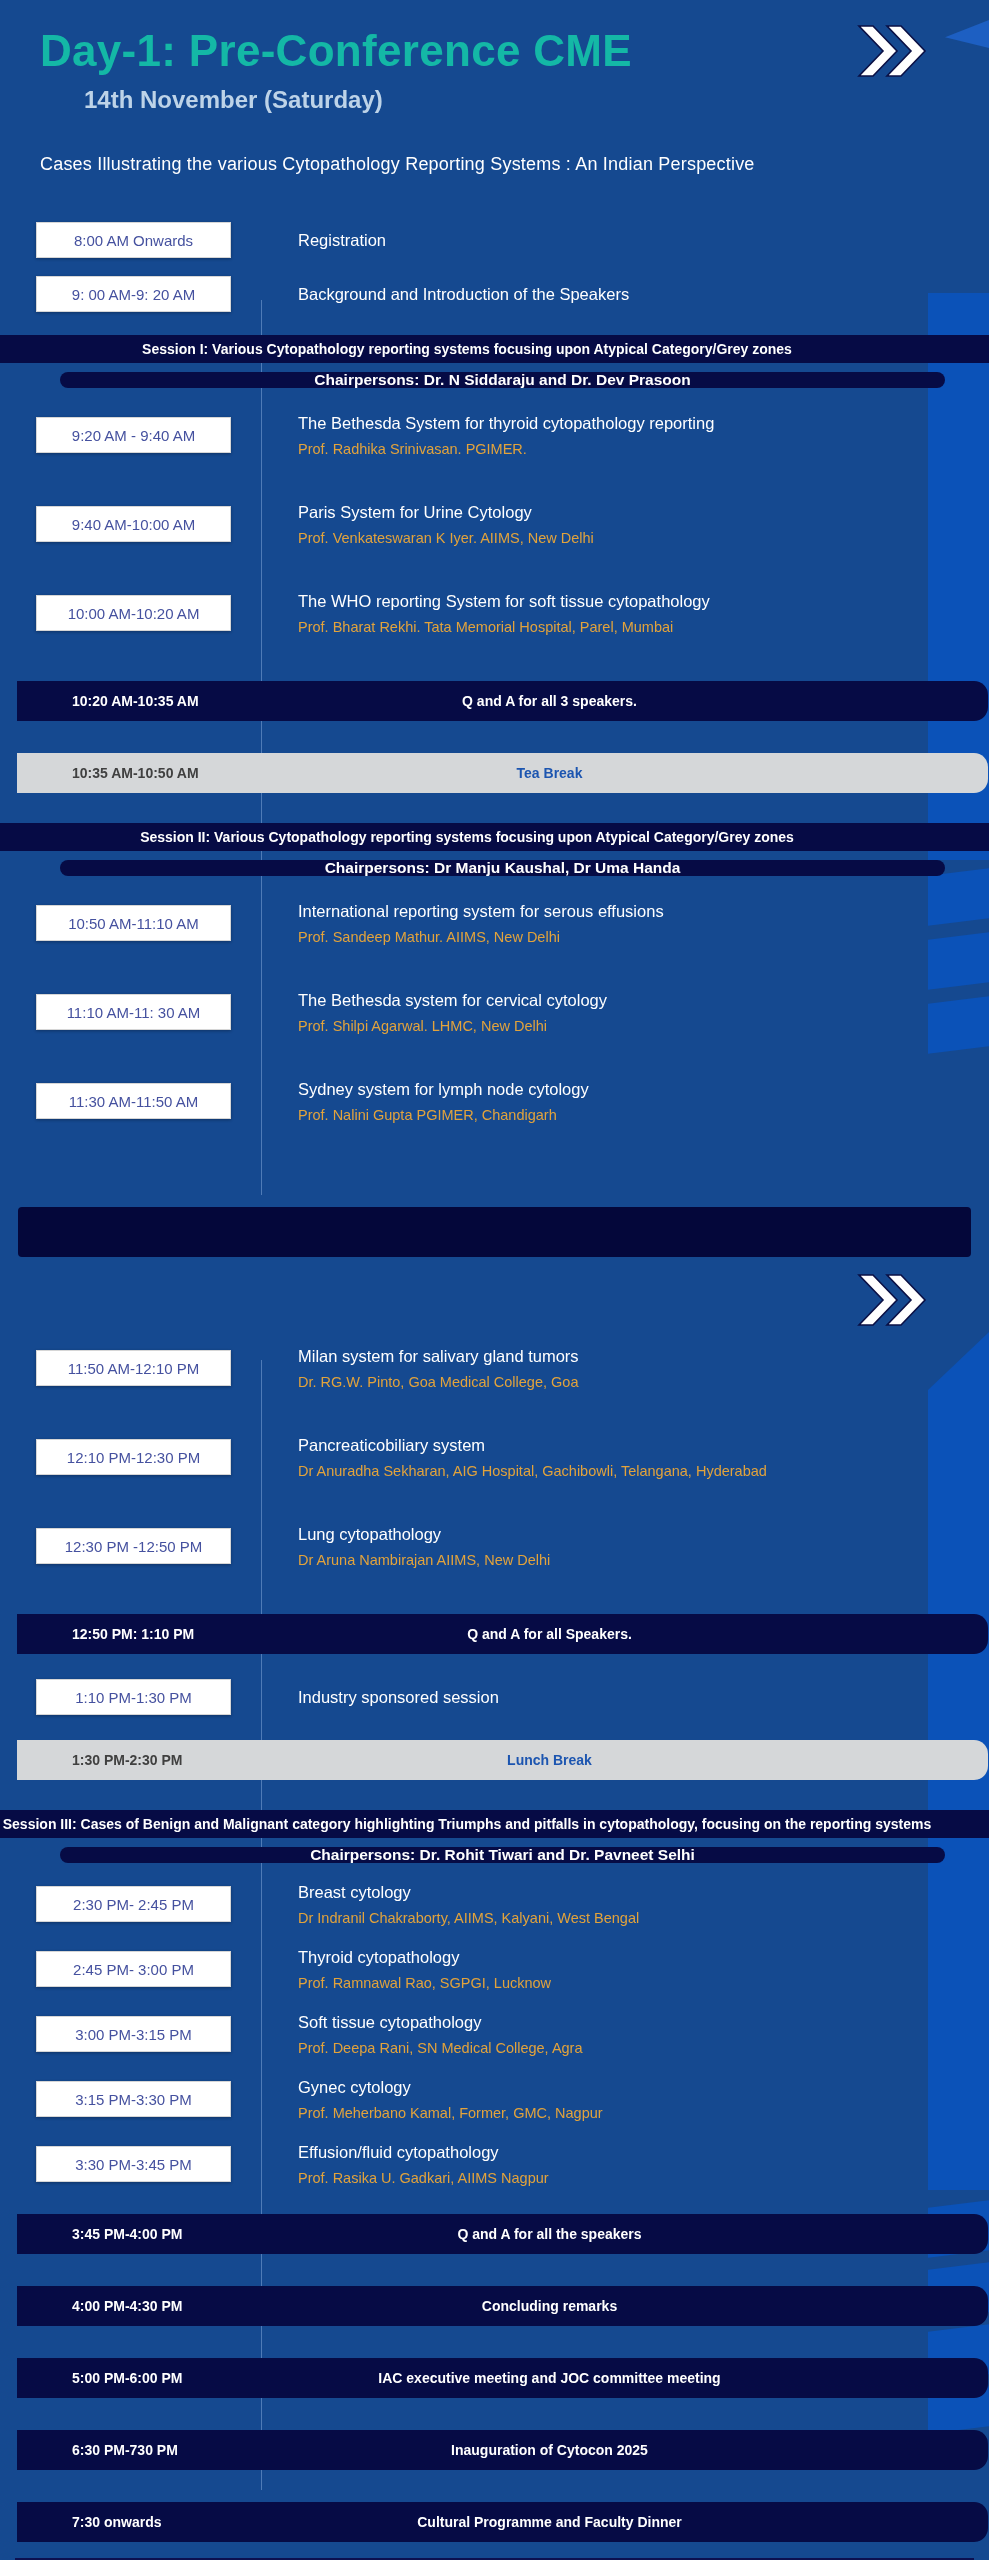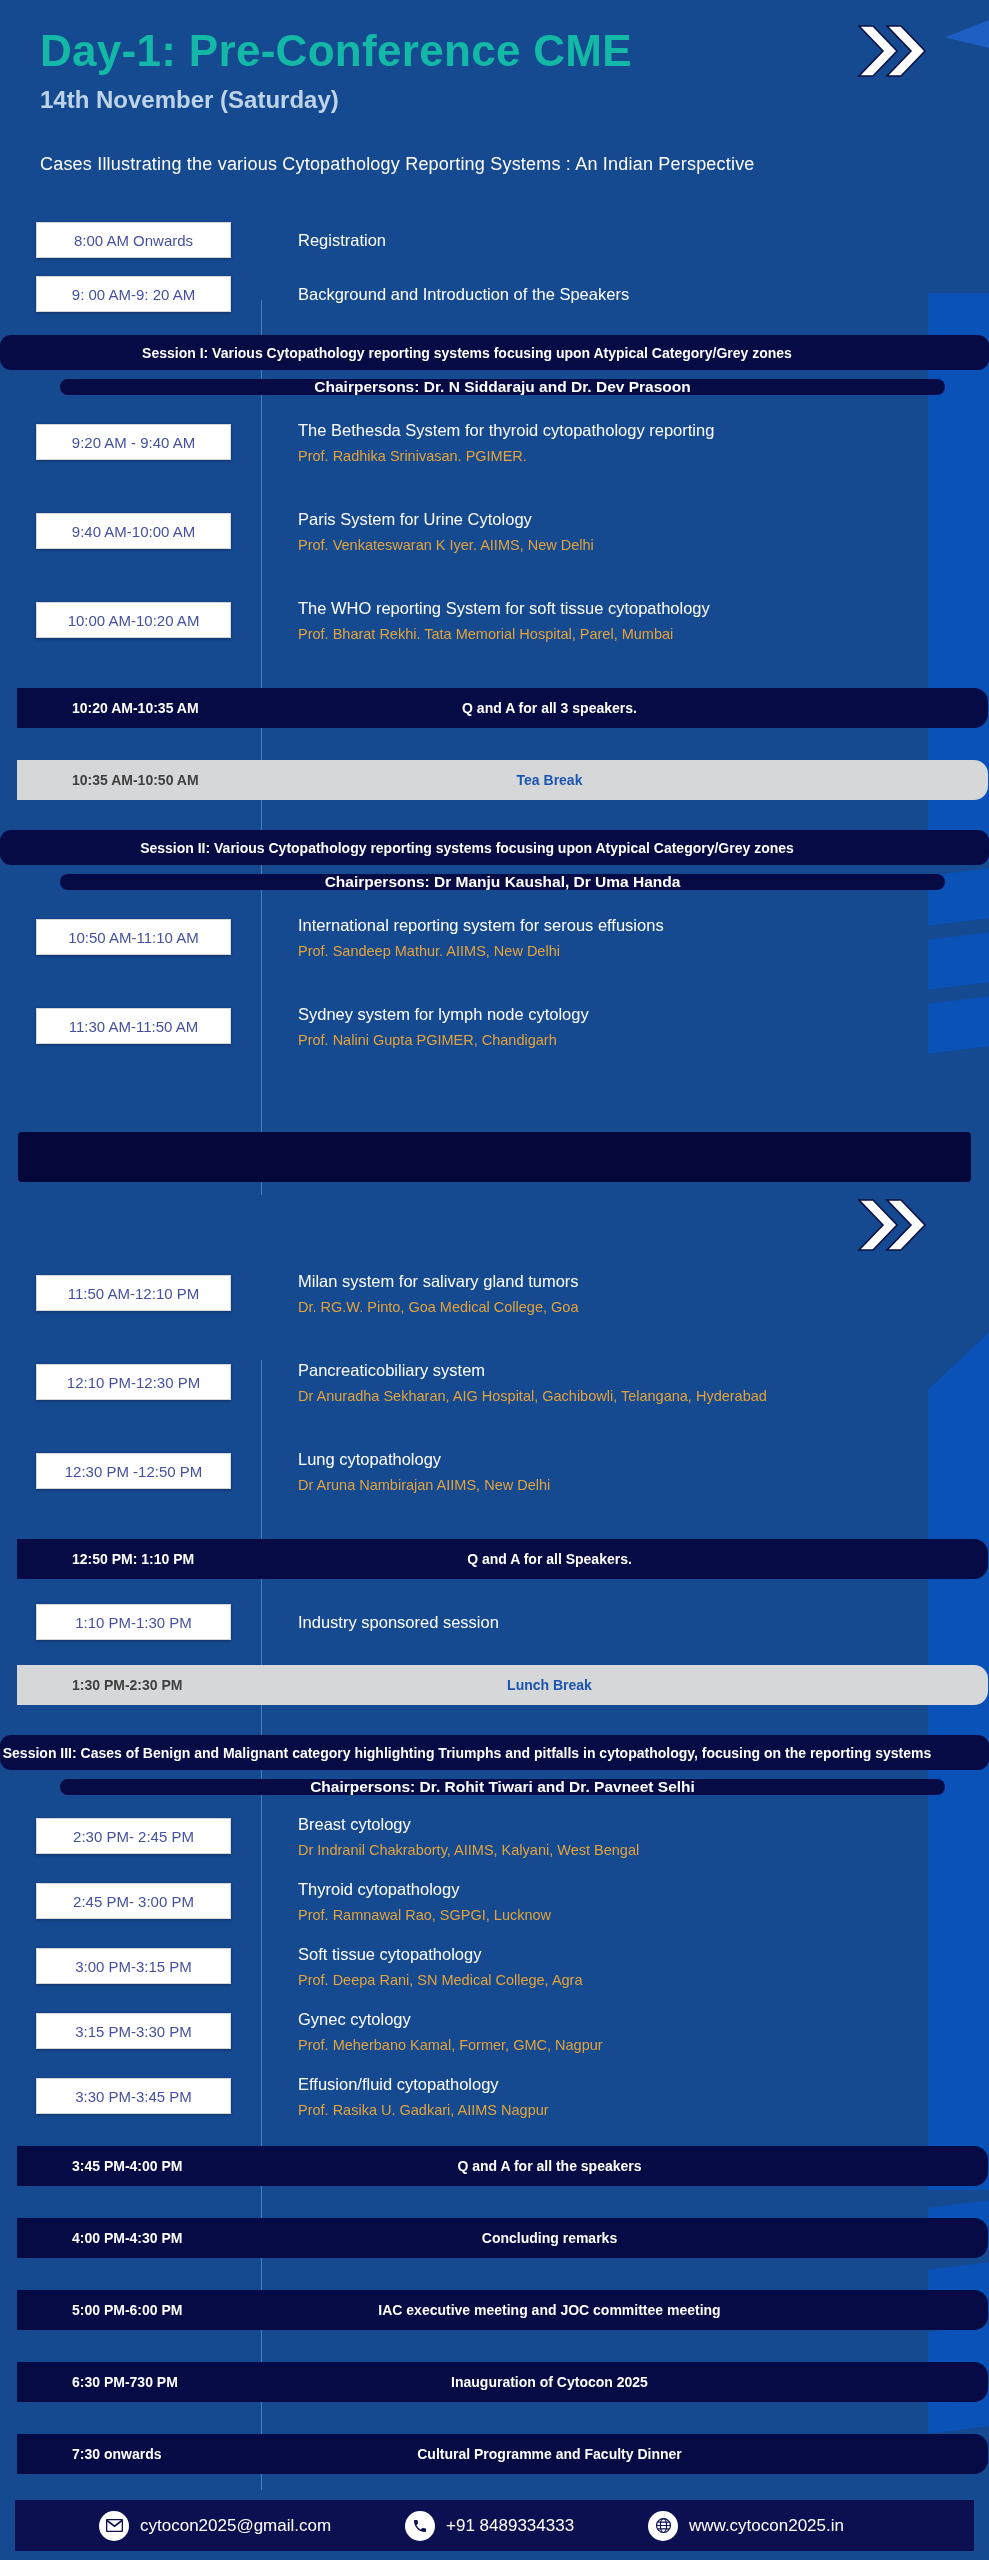--- a/index.html
+++ b/index.html
@@ -12,21 +12,21 @@
   .deco{position:absolute;inset:0;z-index:0;pointer-events:none;}
   .rband{position:absolute;right:0;width:61px;background:#0b52b8;}
   .rstripe{position:absolute;right:0;width:61px;height:50px;background:#0b52b8;transform:skewY(-7deg);}
   .corner-tri{position:absolute;top:20px;right:0;width:44px;height:28px;background:#1d5fc2;
     clip-path:polygon(100% 0,0 62%,100% 100%);}
   .vline{position:absolute;left:261px;width:1px;background:rgba(150,185,230,.45);}
   
   .content{position:relative;z-index:1;display:flex;flex-direction:column;flex:1;}
   .header{padding:26px 40px 0;}
   .title{font-size:44px;font-weight:bold;color:#14b8a6;letter-spacing:.3px;}
-  .date{font-size:24px;font-weight:bold;color:#bdd3e8;margin-top:10px;}
+  .date{font-size:24px;font-weight:bold;color:#bdd3e8;margin-top:10px;margin-left:44px;}
   .theme{font-size:18px;color:#ffffff;margin-top:40px;letter-spacing:.2px;}
   .moderator{font-size:18px;color:#ffffff;margin-top:27px;letter-spacing:.2px;}
   .chev{width:92px;height:52px;}
   .chev-top{position:absolute;top:25px;right:48px;}
   
   .rows{display:flex;flex-direction:column;margin-top:38px;}
   .timebox{flex:none;width:193px;height:34px;margin-left:36px;background:#ffffff;
     border:1px solid #d6d6d6;box-shadow:0 1px 3px rgba(0,0,0,.3);
     display:flex;align-items:center;justify-content:center;
     font-size:15px;color:#45519f;white-space:nowrap;}
@@ -42,22 +42,22 @@
     width:calc(100% - 18px);border-radius:0 14px 14px 0;}
   .band{background:#060b45;}
   .break{background:#d5d7d9;}
   .band .time,.break .time{position:absolute;left:55px;font-weight:bold;font-size:14px;white-space:nowrap;}
   .band .time{color:#ffffff;}
   .break .time{color:#404040;}
   .band .bdesc,.break .bdesc{width:100%;box-sizing:border-box;text-align:center;
     padding-left:175px;padding-right:81px;font-weight:bold;font-size:14px;}
   .band .bdesc{color:#ffffff;}
   .break .bdesc{color:#1c55b0;}
-  .band-session{height:35px;background:#060b45;width:100%;margin:14px 0 6px;
-    display:flex;align-items:center;justify-content:center;border-radius:11px;}
+  .band-session{height:28px;background:#060b45;width:100%;margin:14px 0 6px;
+    display:flex;align-items:center;justify-content:center;}
   .band-session .bdesc{color:#ffffff;font-weight:bold;font-size:14px;padding-right:55px;}
   .pill{height:16px;width:885px;margin:3px 0 10px 60px;background:#060b45;border-radius:14px;
     display:flex;align-items:center;justify-content:center;
     color:#ffffff;font-weight:bold;font-size:15.5px;}
   .page-divider{height:50px;background:#04073a;border-radius:4px;margin:54px 18px 0;}
   .chevron-row{height:54px;margin:16px 48px 4px 0;display:flex;justify-content:flex-end;align-items:center;}
   
   .footer{margin:auto 15px 9px;height:51px;background:#0c1050;flex:none;
     display:flex;align-items:center;justify-content:space-between;
     padding:0 130px 0 84px;}
@@ -144,20 +144,27 @@
         </div>
         <div class="band-session">
           <span class="bdesc">Session II: Various Cytopathology reporting systems focusing upon Atypical Category/Grey zones</span>
         </div>
         <div class="pill">Chairpersons: Dr Manju Kaushal, Dr Uma Handa</div>
         <div class="row-talk">
           <div class="timebox">10:50 AM-11:10 AM</div>
           <div class="tcontent">
             <div class="talk-title">International reporting system for serous effusions</div>
             <div class="talk-speaker">Prof. Sandeep Mathur. AIIMS, New Delhi</div>
+          </div>
+        </div>
+        <div class="row-talk">
+          <div class="timebox">11:10 AM-11: 30 AM</div>
+          <div class="tcontent">
+            <div class="talk-title">The Bethesda system for cervical cytology</div>
+            <div class="talk-speaker">Prof. Shilpi Agarwal. LHMC, New Delhi</div>
           </div>
         </div>
         <div class="row-talk">
           <div class="timebox">11:30 AM-11:50 AM</div>
           <div class="tcontent">
             <div class="talk-title">Sydney system for lymph node cytology</div>
             <div class="talk-speaker">Prof. Nalini Gupta PGIMER, Chandigarh</div>
           </div>
         </div>
         <div class="page-divider"></div>

